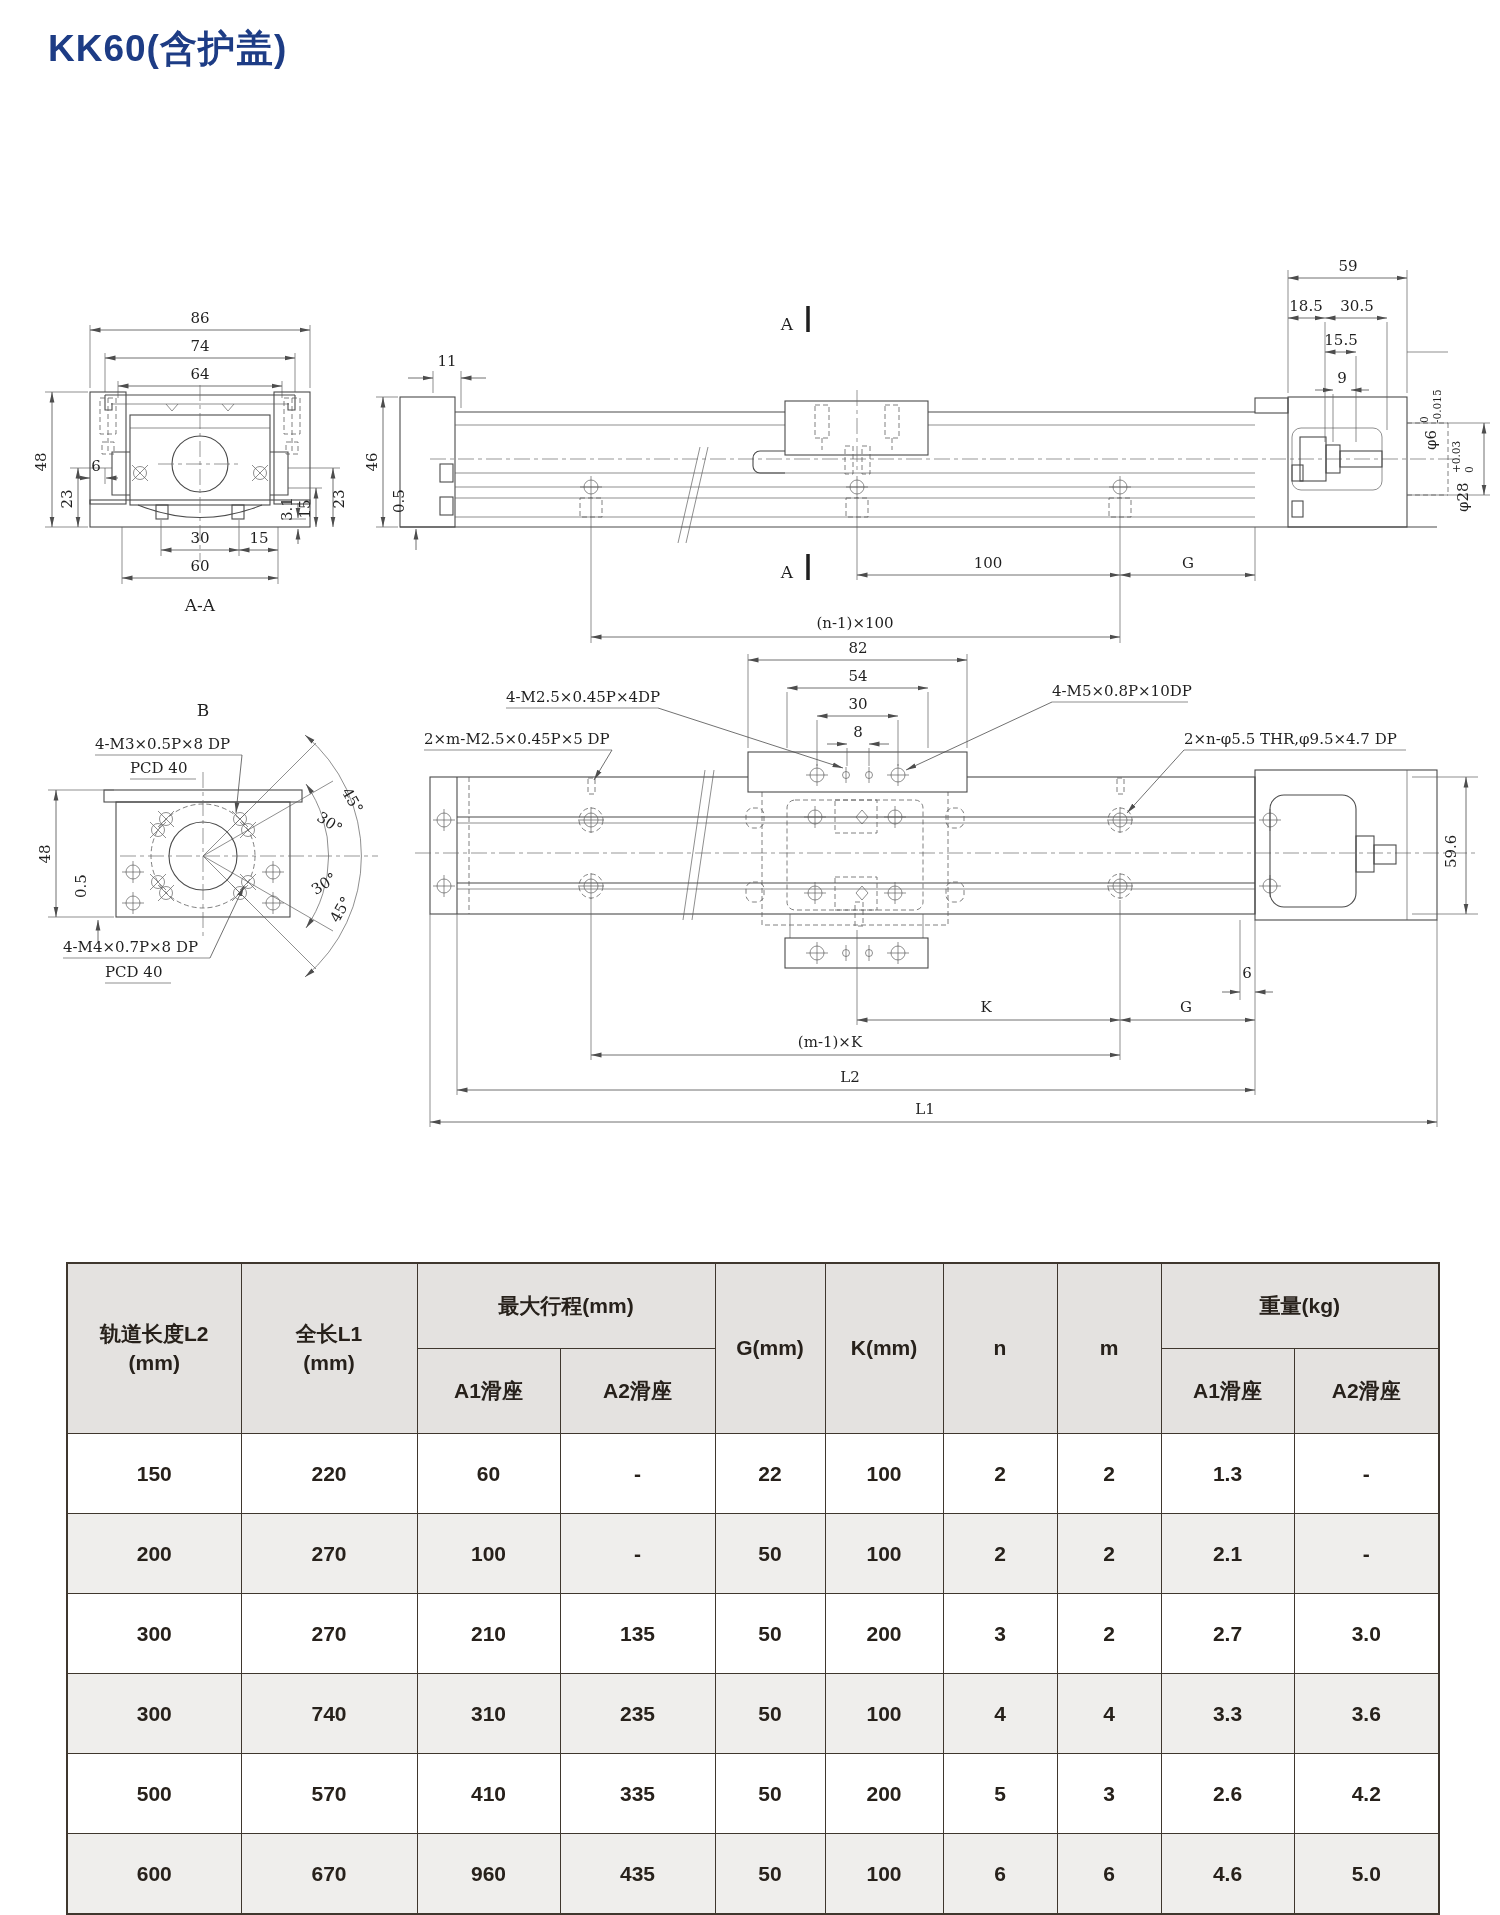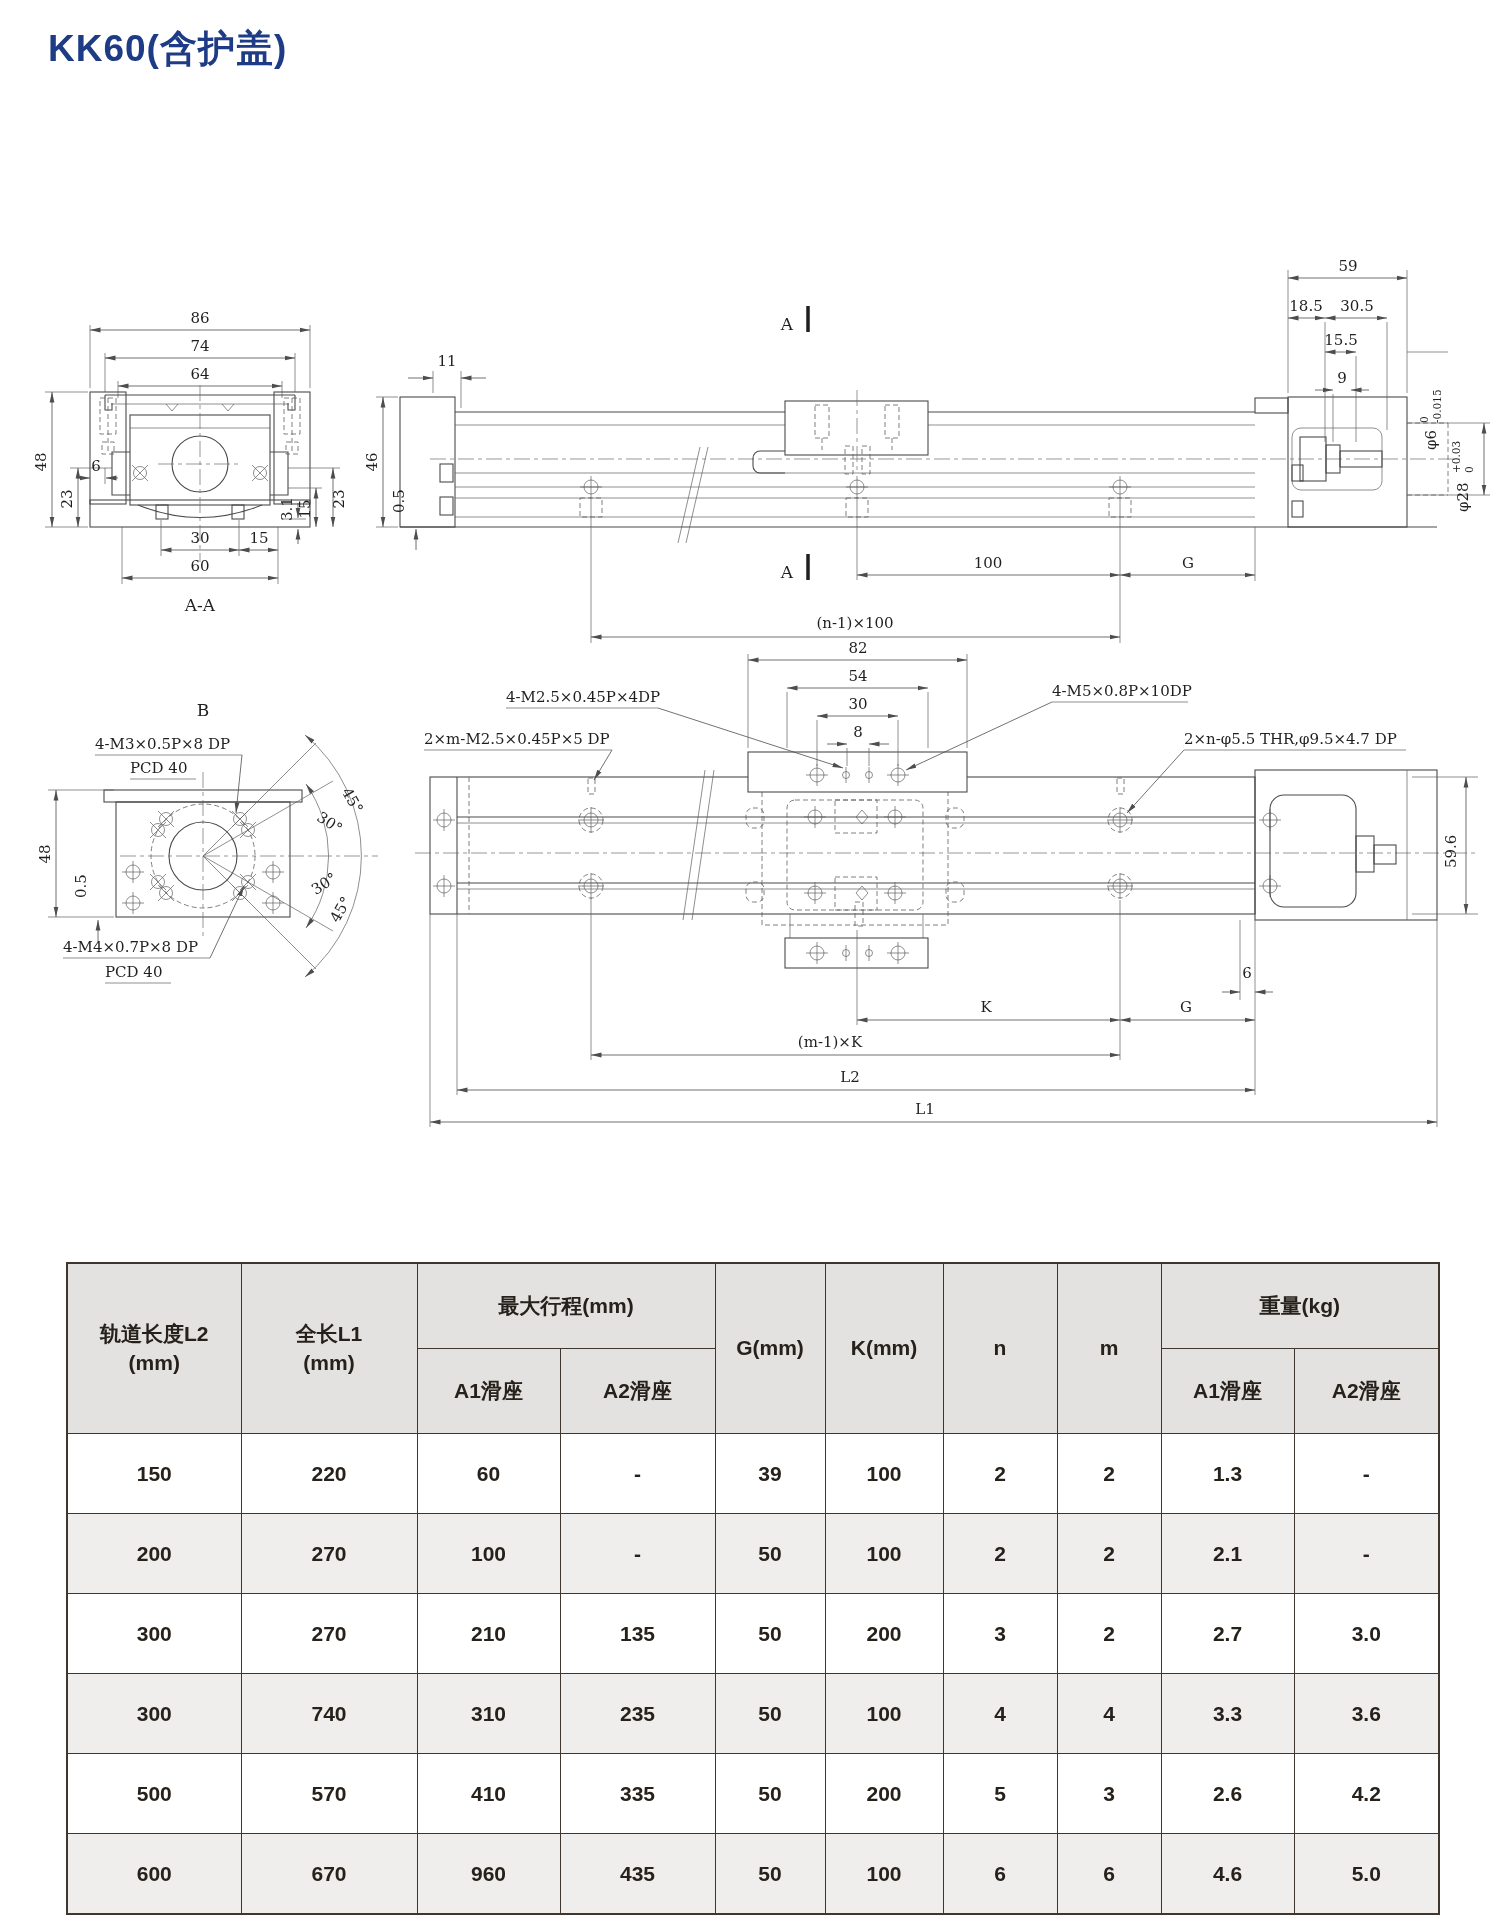--- a/index.html
+++ b/index.html
@@ -467,21 +467,21 @@
         <th>A1滑座</th>
         <th>A2滑座</th>
       </tr>
     </thead>
     <tbody>
       <tr>
         <td>150</td>
           <td>220</td>
           <td>60</td>
           <td>-</td>
-          <td>39</td>
+          <td>22</td>
           <td>100</td>
           <td>2</td>
           <td>2</td>
           <td>1.3</td>
           <td>-</td>
       </tr>
       <tr class="alt">
         <td>200</td>
           <td>270</td>
           <td>100</td>

